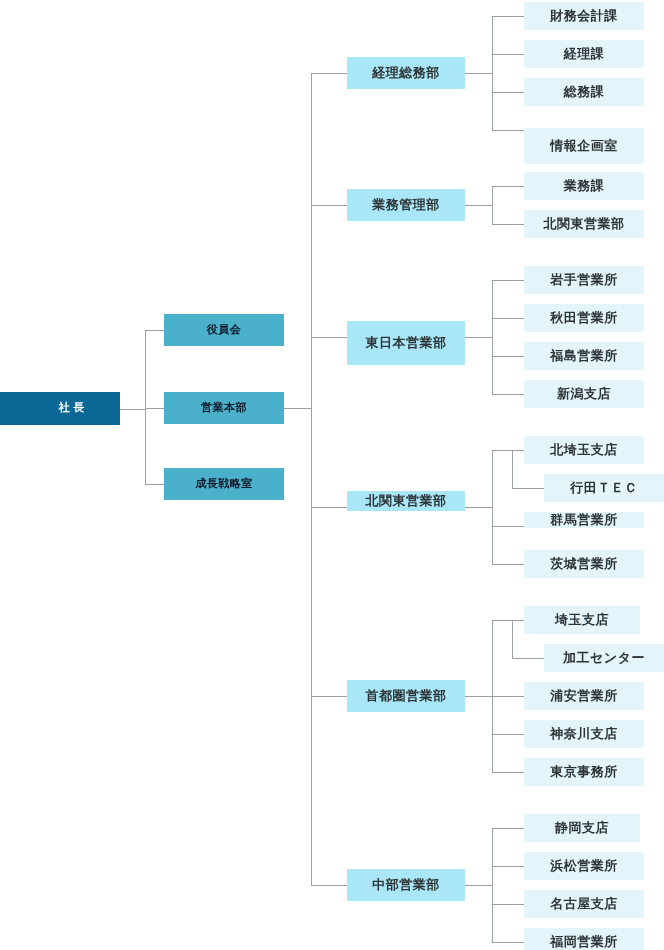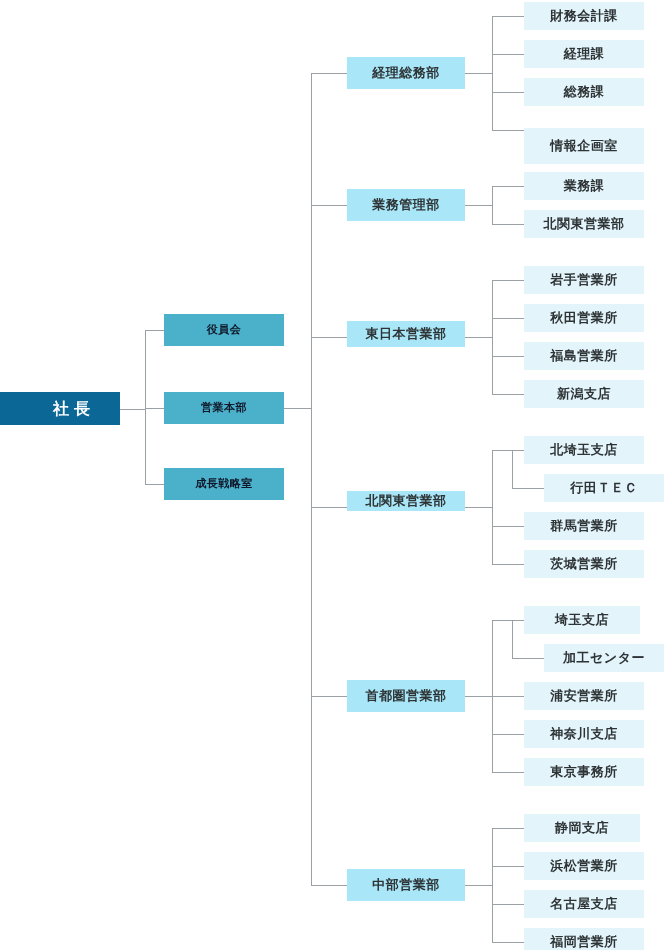--- a/index.html
+++ b/index.html
@@ -26,21 +26,21 @@
     text-align:center;
     font-weight:bold;
     letter-spacing:.04em;
     line-height:1.1;
     white-space:nowrap;
     z-index:3;
   }
   .node.lv0{            
     background:#0b6896;
     color:#ffffff;
-    font-size:16px;
+    font-size:11px;
     letter-spacing:.30em;
     text-indent:.30em;
     padding-left:23px;
   }
   .node.lv1{            
     background:#4bb0c9;
     color:#0f172a;
     font-size:11px;
   }
   .node.lv2{            
@@ -92,42 +92,42 @@
     <div class="node lv3" style="left: 524px; top: 116px; width: 120px; height: 36px; margin-top: 12px;">情報企画室</div>
     <div class="ln h" style="left: 311px; top: 205px; width: 36px;"></div>
     <div class="node lv2" style="left: 347px; top: 189px; width: 118px; height: 32px;">業務管理部</div>
     <div class="ln h" style="left: 465px; top: 205px; width: 27px;"></div>
     <div class="ln v" style="left: 492px; top: 186px; height: 38px;"></div>
     <div class="ln h" style="left: 492px; top: 186px; width: 32px;"></div>
     <div class="node lv3" style="left: 524px; top: 172px; width: 120px; height: 28px;">業務課</div>
     <div class="ln h" style="left: 492px; top: 224px; width: 32px;"></div>
     <div class="node lv3" style="left: 524px; top: 210px; width: 120px; height: 28px;">北関東営業部</div>
     <div class="ln h" style="left: 311px; top: 337px; width: 36px;"></div>
-    <div class="node lv2" style="left: 347px; top: 321px; width: 118px; height: 26px;">東日本営業部</div>
+    <div class="node lv2" style="left: 347px; top: 321px; width: 118px; height: 44px;">東日本営業部</div>
     <div class="ln h" style="left: 465px; top: 337px; width: 27px;"></div>
     <div class="ln v" style="left: 492px; top: 280px; height: 114px;"></div>
     <div class="ln h" style="left: 492px; top: 280px; width: 32px;"></div>
     <div class="node lv3" style="left: 524px; top: 266px; width: 120px; height: 28px;">岩手営業所</div>
     <div class="ln h" style="left: 492px; top: 318px; width: 32px;"></div>
     <div class="node lv3" style="left: 524px; top: 304px; width: 120px; height: 28px;">秋田営業所</div>
     <div class="ln h" style="left: 492px; top: 356px; width: 32px;"></div>
     <div class="node lv3" style="left: 524px; top: 342px; width: 120px; height: 28px;">福島営業所</div>
     <div class="ln h" style="left: 492px; top: 394px; width: 32px;"></div>
     <div class="node lv3" style="left: 524px; top: 380px; width: 120px; height: 28px;">新潟支店</div>
     <div class="ln h" style="left: 311px; top: 507px; width: 36px;"></div>
     <div class="node lv2" style="left: 347px; top: 491px; width: 118px; height: 20px;">北関東営業部</div>
     <div class="ln h" style="left: 465px; top: 507px; width: 27px;"></div>
     <div class="ln v" style="left: 492px; top: 450px; height: 114px;"></div>
     <div class="ln h" style="left: 492px; top: 450px; width: 32px;"></div>
     <div class="node lv3" style="left: 524px; top: 436px; width: 120px; height: 28px;">北埼玉支店</div>
     <div class="ln v" style="left: 512px; top: 450px; height: 38px;"></div>
     <div class="ln h" style="left: 512px; top: 488px; width: 32px;"></div>
     <div class="node lv3" style="left: 544px; top: 474px; width: 120px; height: 28px;">行田ＴＥＣ</div>
     <div class="ln h" style="left: 492px; top: 526px; width: 32px;"></div>
-    <div class="node lv3" style="left: 524px; top: 512px; width: 120px; height: 28px;">群馬営業所</div>
+    <div class="node lv3" style="left: 524px; top: 512px; width: 120px; height: 16px;">群馬営業所</div>
     <div class="ln h" style="left: 492px; top: 564px; width: 32px;"></div>
     <div class="node lv3" style="left: 524px; top: 550px; width: 120px; height: 28px;">茨城営業所</div>
     <div class="ln h" style="left: 311px; top: 696px; width: 36px;"></div>
     <div class="node lv2" style="left: 347px; top: 680px; width: 118px; height: 32px;">首都圏営業部</div>
     <div class="ln h" style="left: 465px; top: 696px; width: 27px;"></div>
     <div class="ln v" style="left: 492px; top: 620px; height: 152px;"></div>
     <div class="ln h" style="left: 492px; top: 620px; width: 32px;"></div>
     <div class="node lv3" style="left: 524px; top: 606px; width: 116px; height: 28px;">埼玉支店</div>
     <div class="ln v" style="left: 512px; top: 620px; height: 38px;"></div>
     <div class="ln h" style="left: 512px; top: 658px; width: 32px;"></div>

